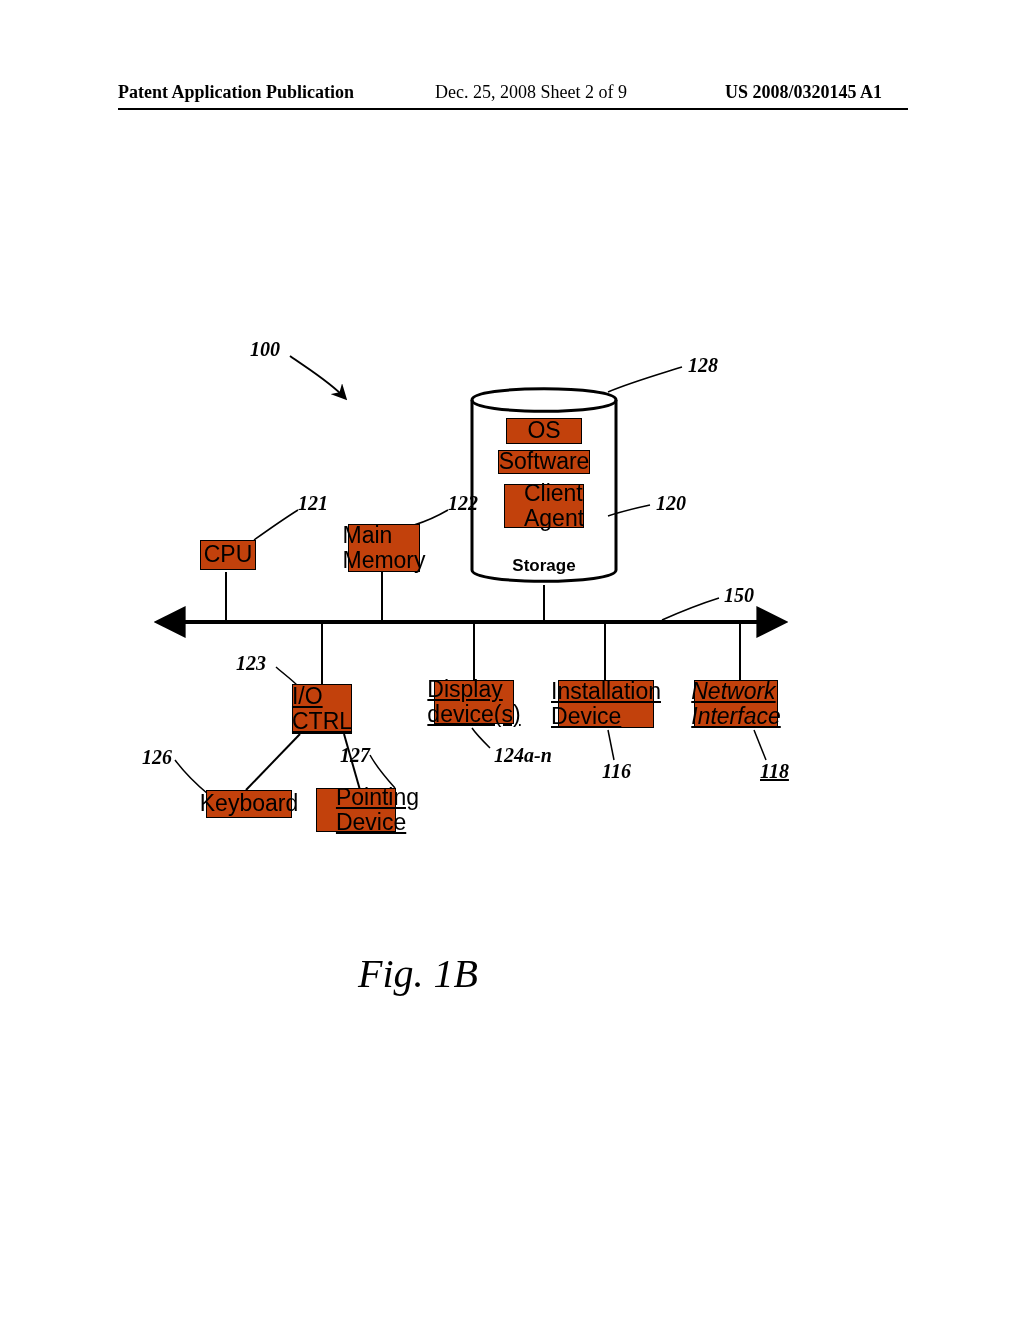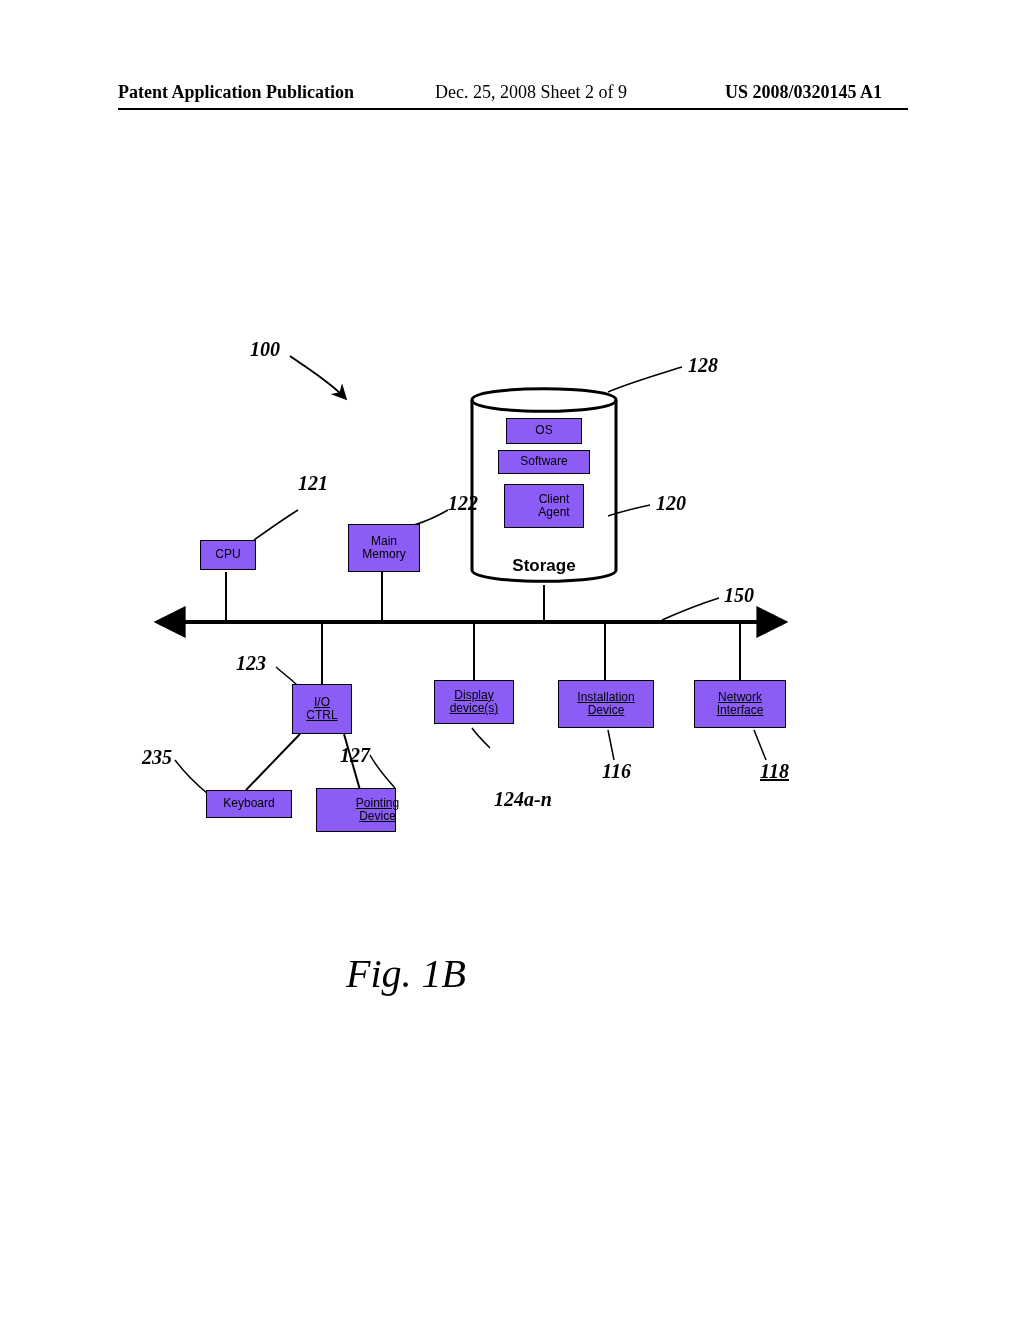--- a/index.html
+++ b/index.html
@@ -27,46 +27,47 @@
     position: absolute;
     top: 108px;
     left: 118px;
     width: 790px;
     border-top: 2px solid #000;
   }
 
   .box {
     position: absolute;
     border: 1.5px solid #000;
-    background: #8b5cf6;
-    font-size: 12px;
+    background: #c2410c;
+    font-size: 23px;
     display: flex;
     align-items: center;
     justify-content: center;
-    text-align: center;
+    text-align: left;
     box-sizing: border-box;
     line-height: 1.1;
   }
   .underline { text-decoration: underline; }
 
   .refnum {
     position: absolute;
     font-family: "Times New Roman", Times, serif;
     font-style: italic;
     font-weight: bold;
     font-size: 20px;
   }
   .figcap {
     position: absolute;
     font-family: "Times New Roman", Times, serif;
     font-style: italic;
     font-size: 40px;
     left: 0;
     width: 812px;
     text-align: center;
+    padding-left: 12px;
   }
 
   svg {
     position: absolute;
     overflow: visible;
   }
 </style>
 </head>
 <body>
 
@@ -154,38 +155,38 @@
 <div class="box" style="left:434px; top:680px; width:80px; height:44px; white-space:pre;">
   <span class="underline" style="white-space:pre;">Display
 device(s)</span>
 </div>
 
 <div class="box" style="left:558px; top:680px; width:96px; height:48px; white-space:pre;">
   <span class="underline" style="white-space:pre;">Installation
 Device</span>
 </div>
 
-<div class="box" style="left:694px; top:680px; width:92px; height:48px; white-space:pre;">
+<div class="box" style="left:694px; top:680px; width:84px; height:48px; white-space:pre;font-style:italic;">
   <span class="underline" style="white-space:pre;">Network
 Interface</span>
 </div>
 
 <div class="box" style="left:206px; top:790px; width:86px; height:28px;">Keyboard</div>
 
 <div class="box" style="left:316px; top:788px; width:80px; height:44px; white-space:pre;padding-left:43px;">
   <span class="underline" style="white-space:pre;">Pointing
 Device</span>
 </div>
 
 <div class="refnum" style="left:250px; top:338px;">100</div>
 <div class="refnum" style="left:688px; top:354px;">128</div>
-<div class="refnum" style="left:298px; top:472px;">121</div>
+<div class="refnum" style="left:298px; top:492px;">121</div>
 <div class="refnum" style="left:448px; top:492px;">122</div>
 <div class="refnum" style="left:656px; top:492px;">120</div>
 <div class="refnum" style="left:724px; top:584px;">150</div>
 <div class="refnum" style="left:236px; top:652px;">123</div>
-<div class="refnum" style="left:494px; top:744px;margin-top:44px;">124a-n</div>
+<div class="refnum" style="left:494px; top:744px;">124a-n</div>
 <div class="refnum" style="left:602px; top:760px;text-align:right;">116</div>
 <div class="refnum" style="left:760px; top:760px;text-decoration:underline;">118</div>
-<div class="refnum" style="left:142px; top:746px;">235</div>
+<div class="refnum" style="left:142px; top:746px;">126</div>
 <div class="refnum" style="left:340px; top:744px;">127</div>
 
 <div class="figcap" style="top:950px;">Fig. 1B</div>
 
 </body></html>

